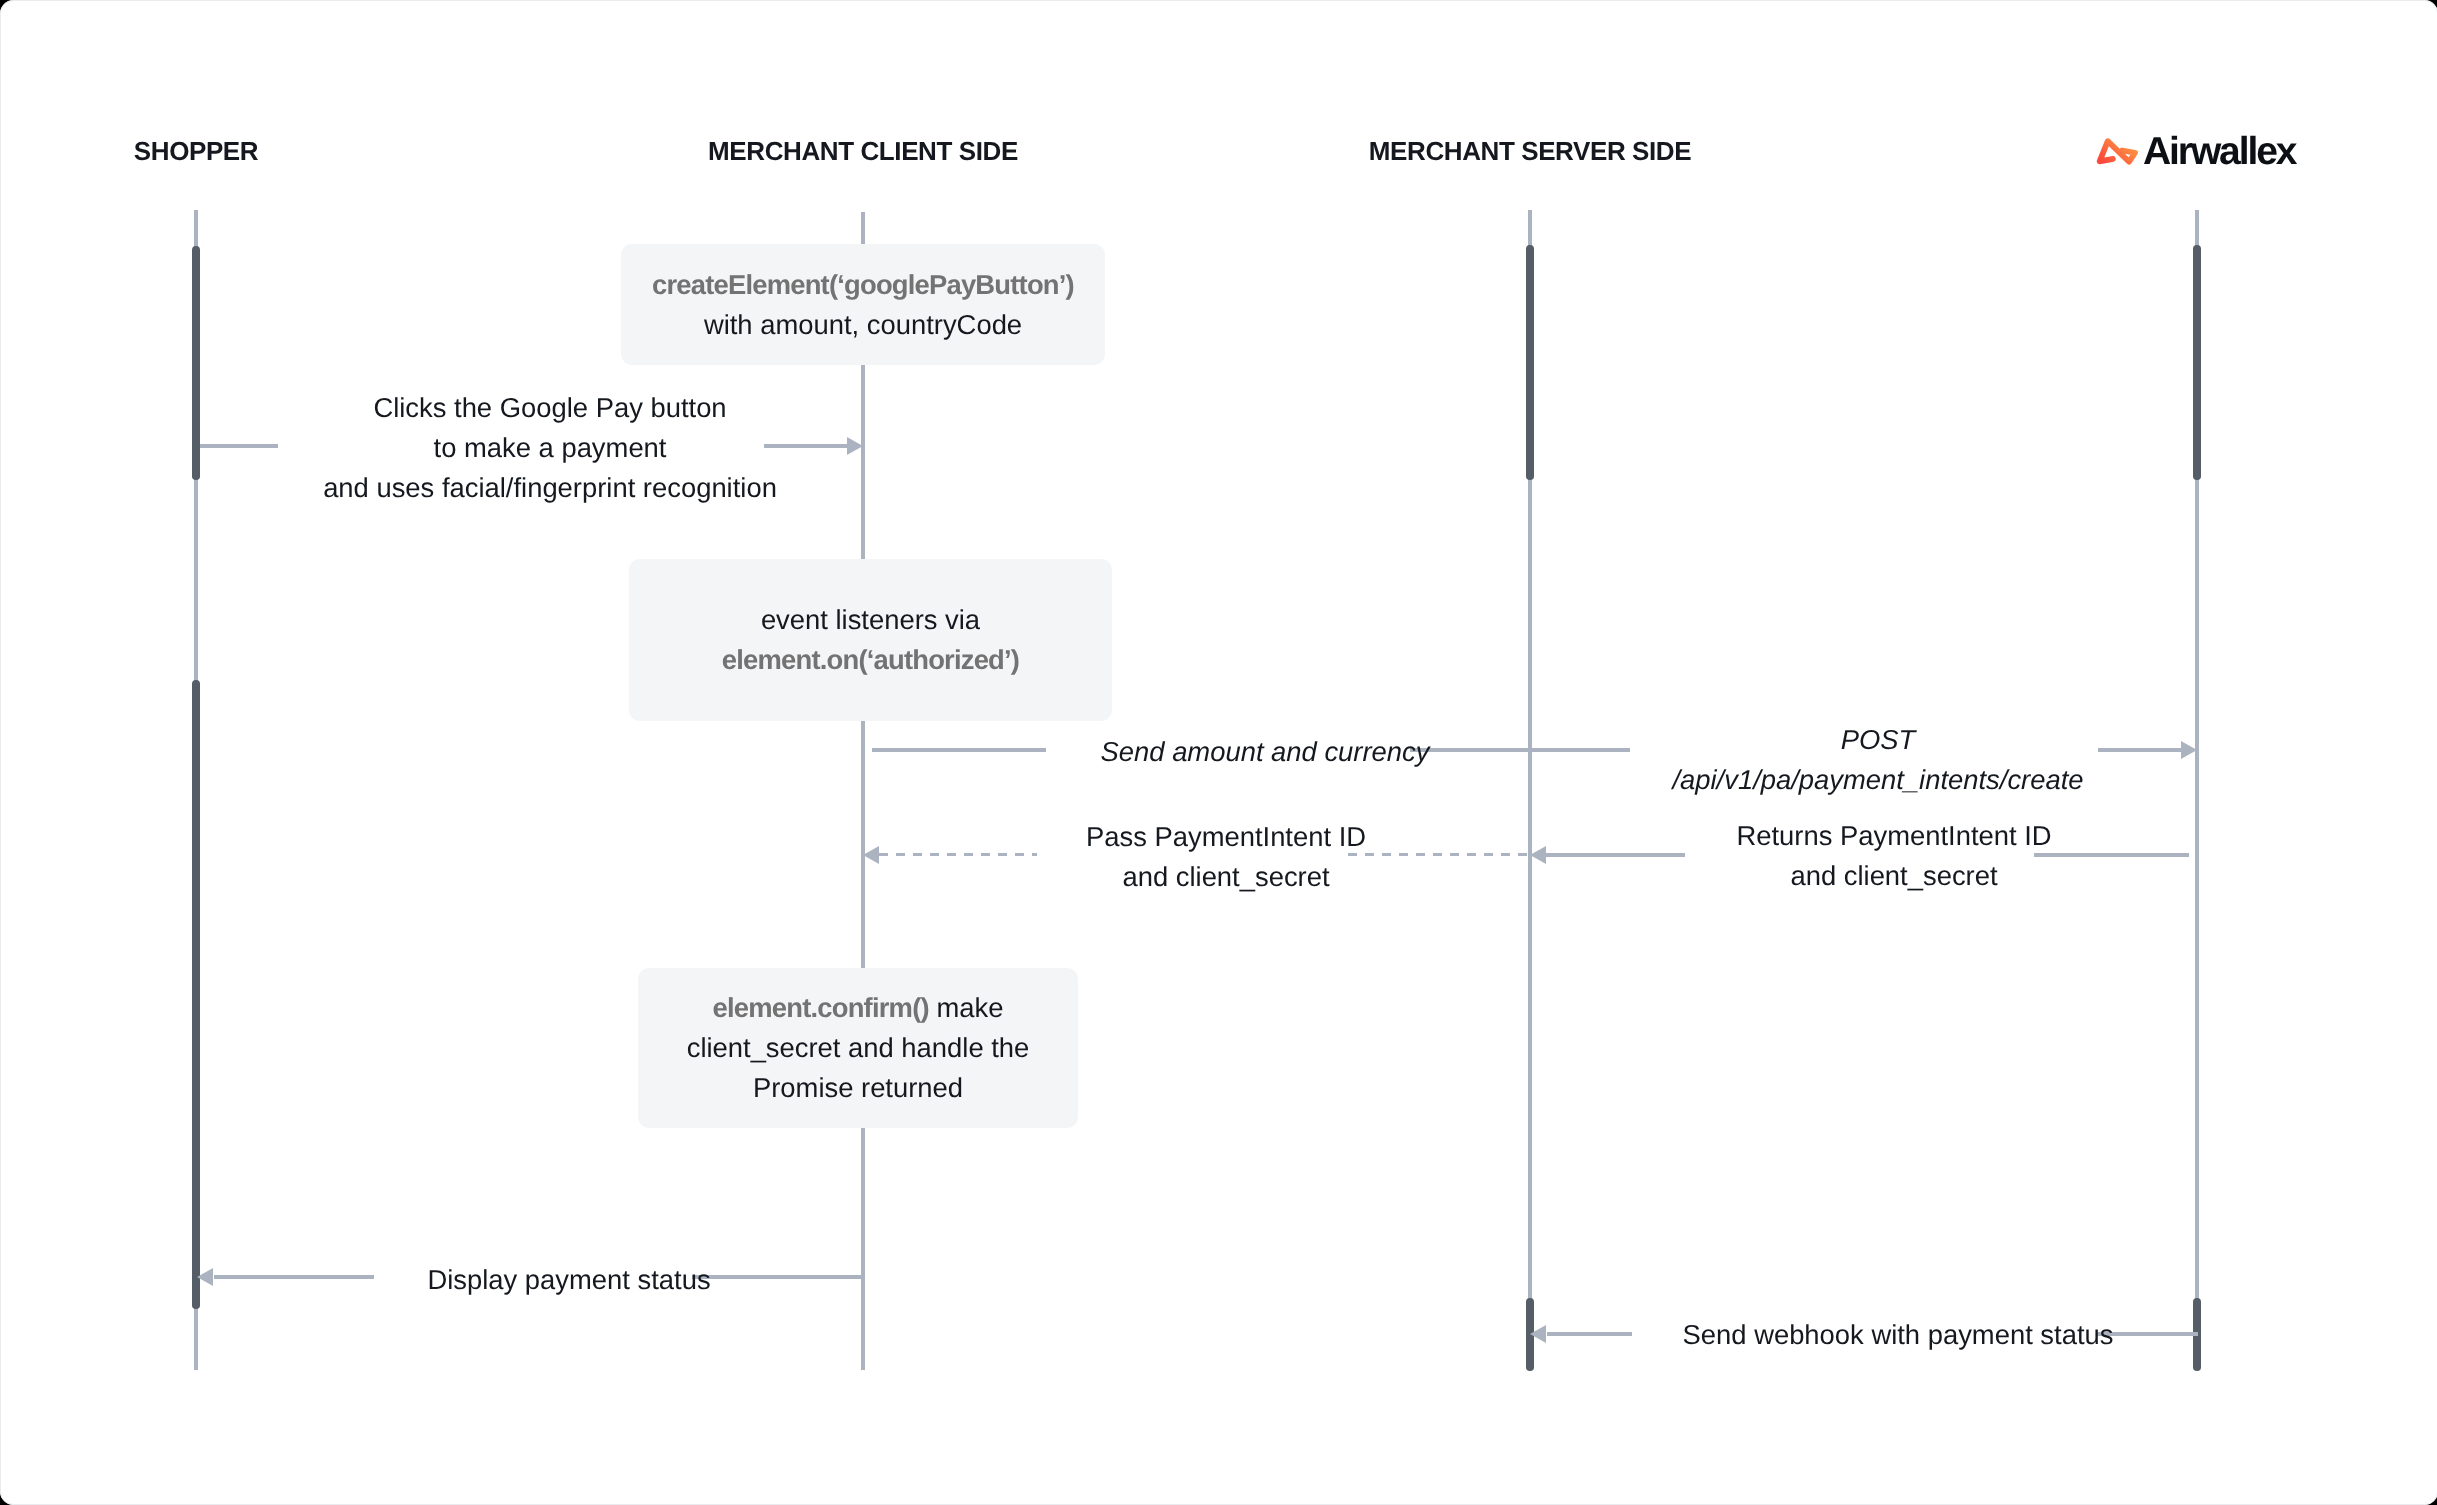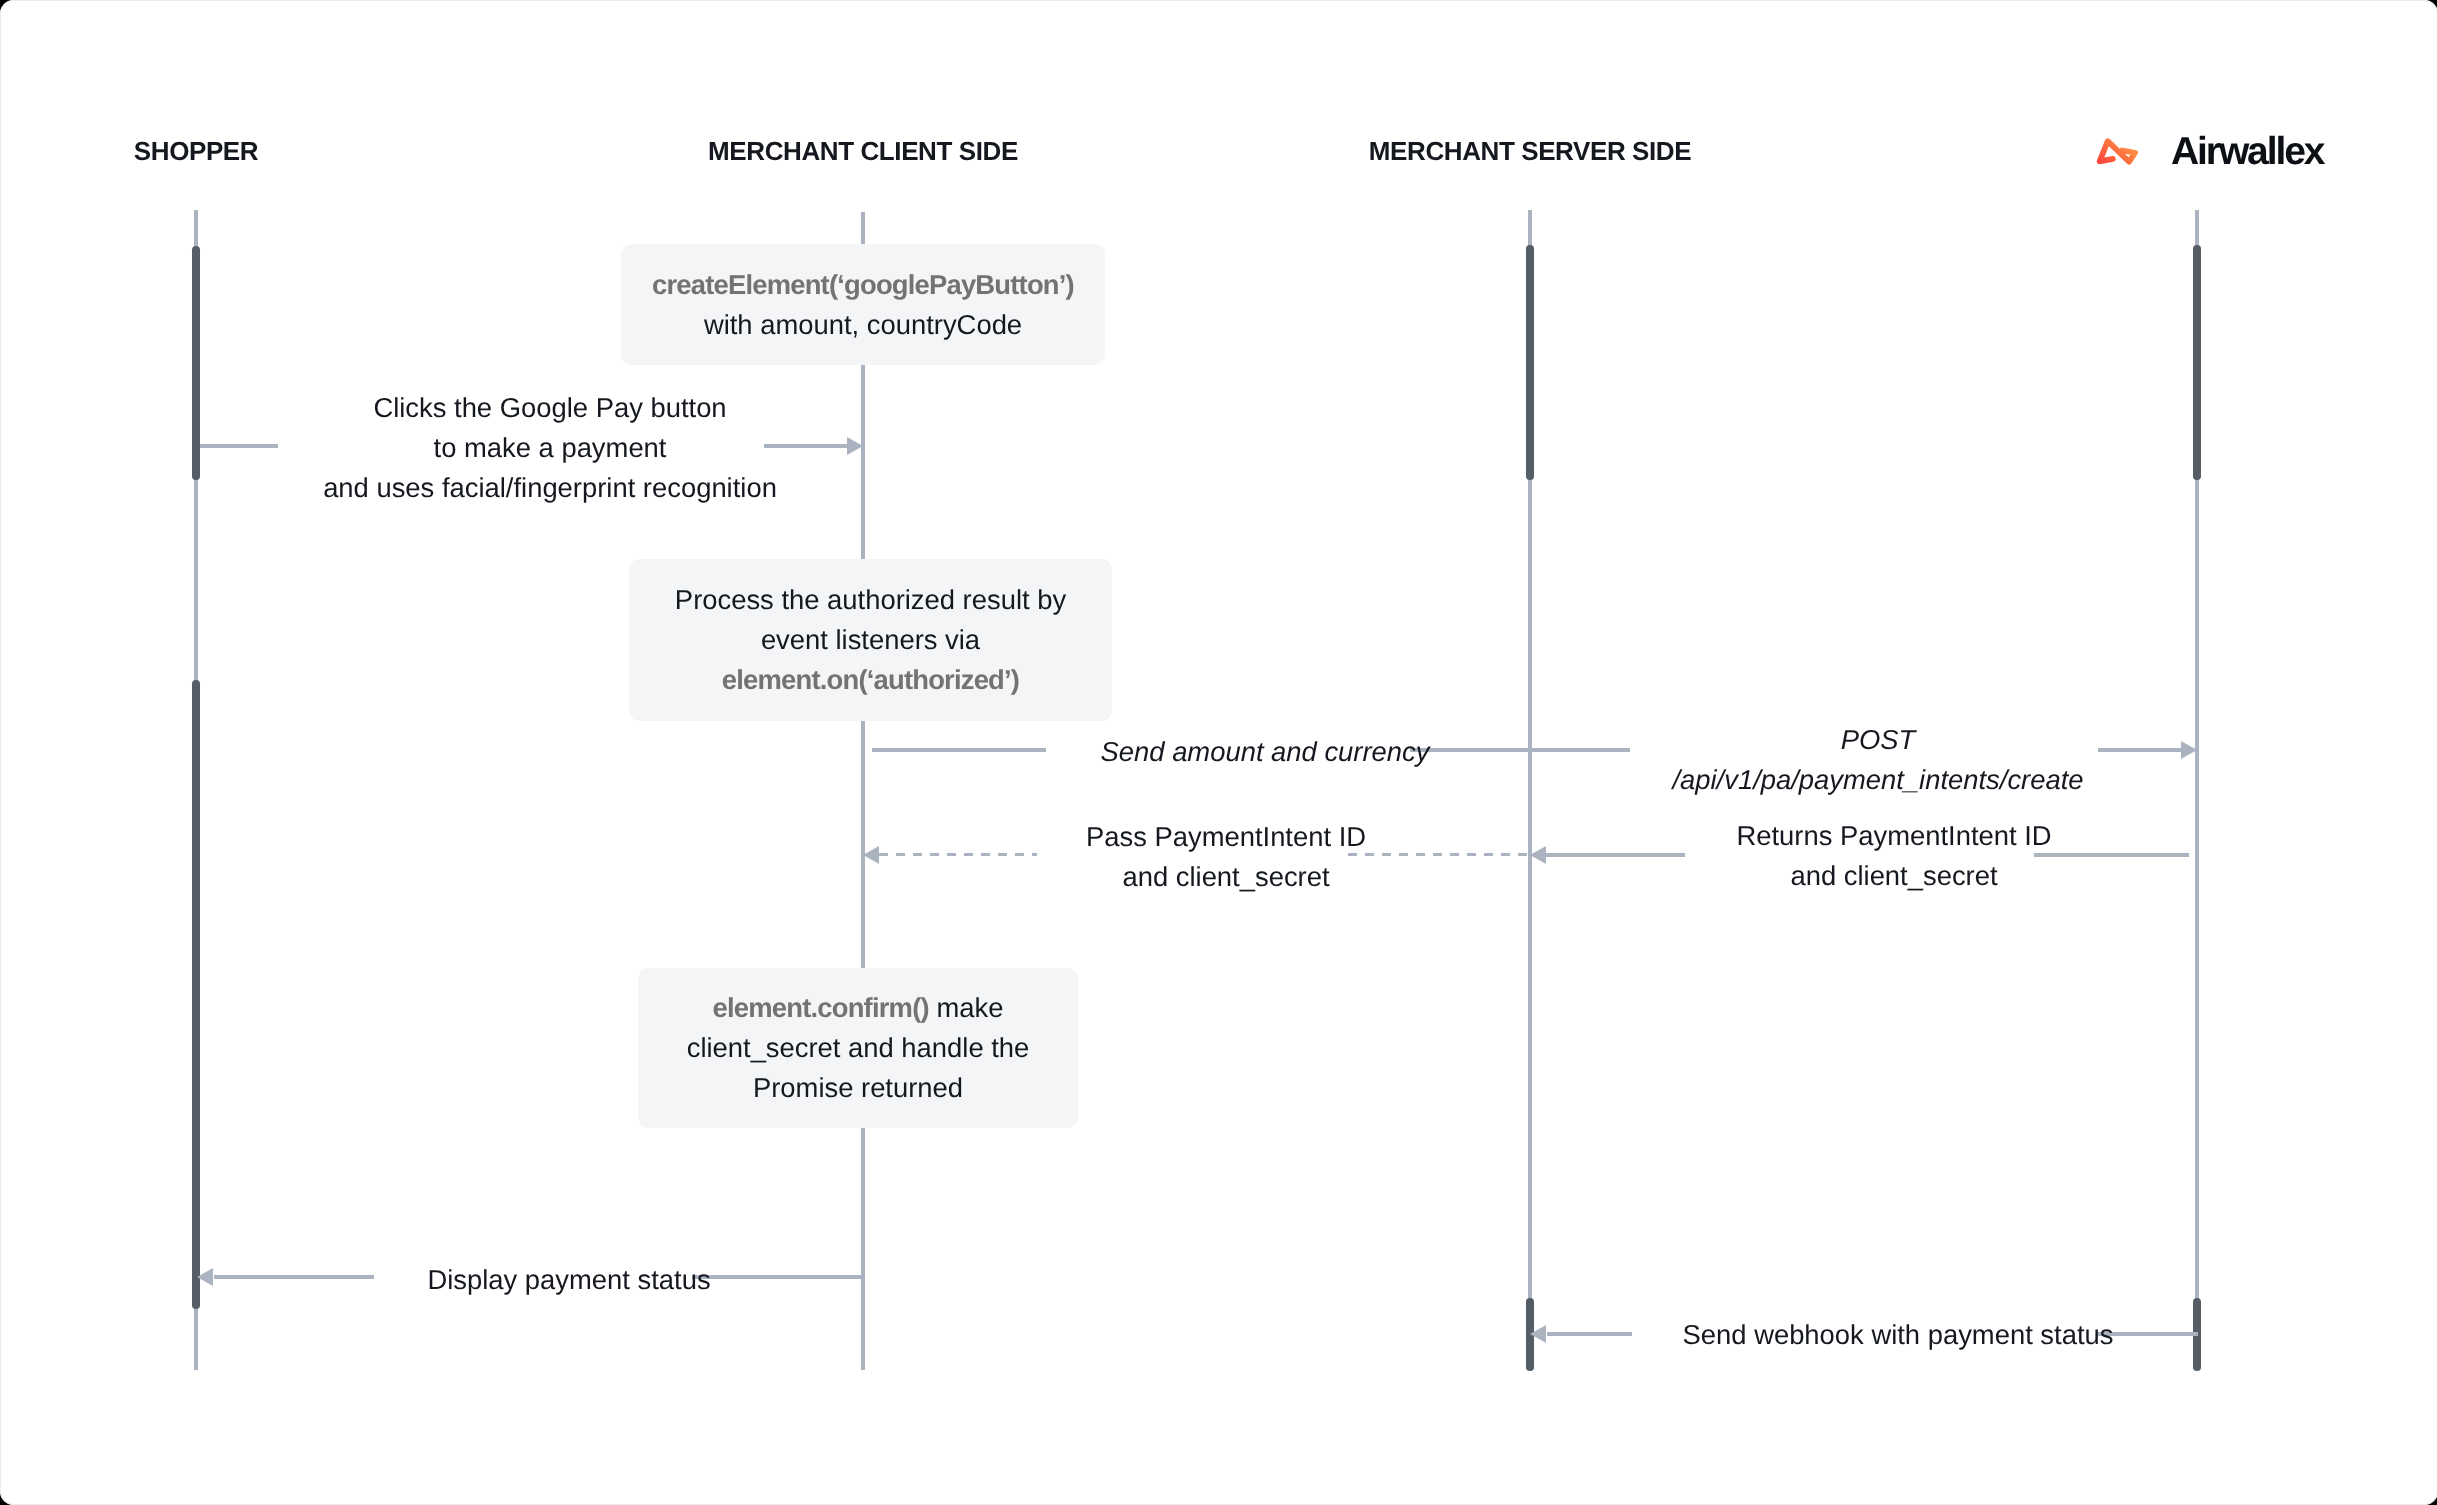--- a/index.html
+++ b/index.html
@@ -32,21 +32,21 @@
       border-top:9.3px solid transparent;border-bottom:9.3px solid transparent;}
   .arrowhead.right{border-left:16px solid #aab3bf;}
   .arrowhead.left{border-right:16px solid #aab3bf;}
 
   .msg-label{position:absolute;transform:translateX(-50%);white-space:nowrap;text-align:center;margin-left:34px;}
   .msg-line{font-size:27.4px;line-height:40px;color:#15191f;white-space:nowrap;}
 
   .logo{position:absolute;}
   .logo-mark{position:absolute;left:0;top:0;}
   .logo-word{position:absolute;left:49px;top:0;font-size:39px;font-weight:700;
-             letter-spacing:-2.1px;color:#0c1015;line-height:34px;margin-left:28px;}
+             letter-spacing:-2.1px;color:#0c1015;line-height:34px;}
 </style>
 </head>
 <body>
 
 <div id="canvas">
     <div class="lifeline" style="left: 196px; top: 210px; height: 1160px;"></div>
     <div class="activation" style="left: 196px; top: 246px; height: 234px;"></div>
     <div class="activation" style="left: 196px; top: 680px; height: 629px;"></div>
     <div class="lane-label" style="left: 196px; top: 151px;">SHOPPER</div>
     <div class="lifeline" style="left: 863px; top: 212px; height: 1158px;"></div>
@@ -56,21 +56,20 @@
     <div class="activation" style="left: 1530px; top: 1298px; height: 73px;"></div>
     <div class="lane-label" style="left: 1530px; top: 151px;">MERCHANT SERVER SIDE</div>
     <div class="lifeline" style="left: 2197px; top: 210px; height: 1160px;"></div>
     <div class="activation" style="left: 2197px; top: 245px; height: 235px;"></div>
     <div class="activation" style="left: 2197px; top: 1298px; height: 73px;"></div>
     <div class="note" style="left: 621px; top: 244px; width: 484px; height: 121px;">
       <div class="note-line"><span class="accent">createElement(‘googlePayButton’)</span></div>
       <div class="note-line"><span>with amount, countryCode</span></div>
     </div>
     <div class="note" style="left: 629px; top: 559px; width: 483px; height: 162px;">
-      <div class="note-line"><span>Process the authorized result by</span></div>
       <div class="note-line"><span>event listeners via</span></div>
       <div class="note-line"><span class="accent">element.on(‘authorized’)</span></div>
     </div>
     <div class="note" style="left: 638px; top: 968px; width: 440px; height: 160px;">
       <div class="note-line"><span class="accent">element.confirm()</span><span> make</span></div>
       <div class="note-line"><span>client_secret and handle the</span></div>
       <div class="note-line"><span>Promise returned</span></div>
     </div>
     <div class="msg-seg" style="left: 200px; top: 446px; width: 78px;"></div>
     <div class="msg-seg" style="left: 764px; top: 446px; width: 85px;"></div>

